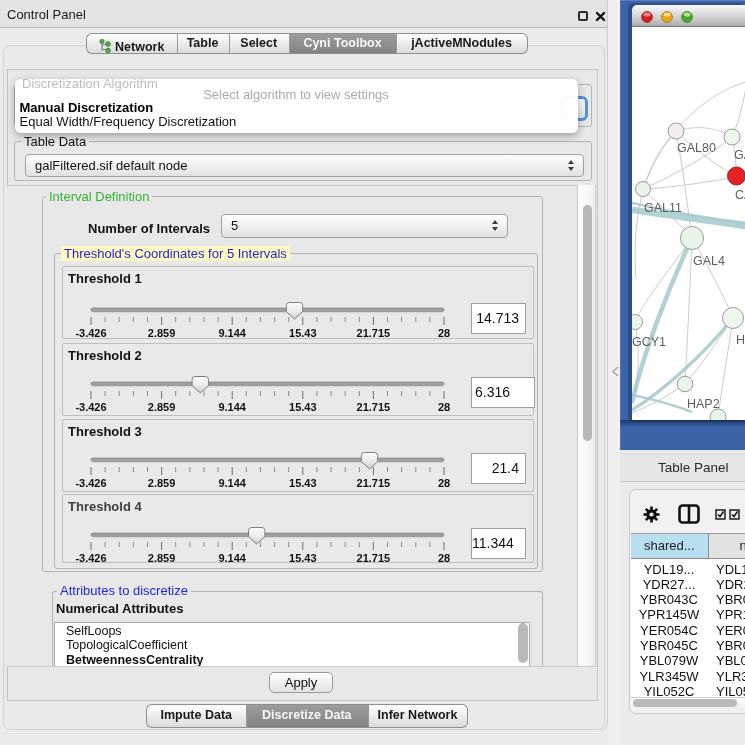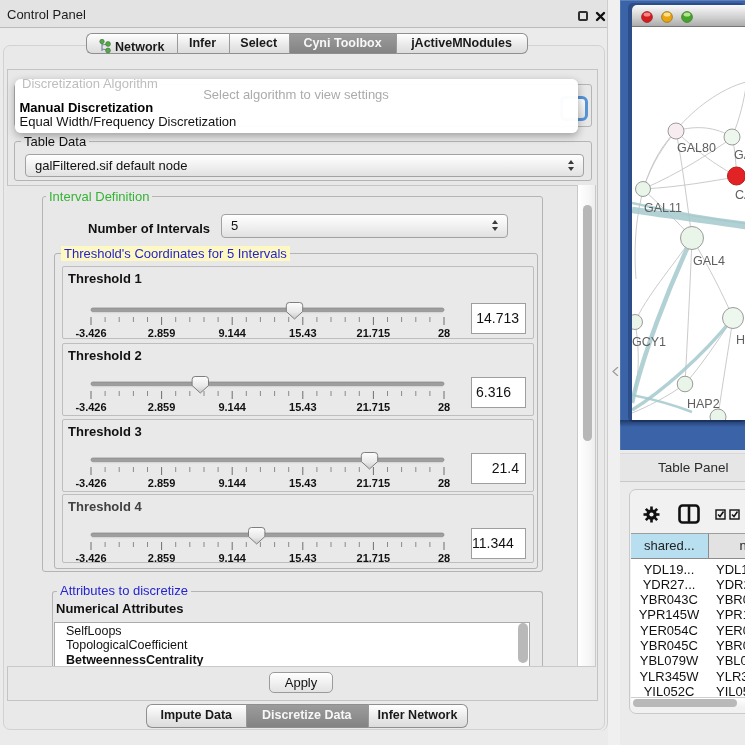--- a/index.html
+++ b/index.html
@@ -28,21 +28,21 @@
   </svg>
 <div class="abs" style="left:2.5px;top:45px;width:602px;height:685px;background:#E9E9E9;border:1px solid #D2D2D2;border-radius:7px;box-sizing:border-box;"></div>
 <div class="abs" style="left:7px;top:69px;width:591px;height:632px;background:#E8E8E8;border:1px solid #C4C4C4;box-sizing:border-box;"></div>
 <div class="abs" style="left:0;top:32.5px;width:745px;height:21px;">
 <div class="tab first" style="left:86px;width:90.5px;"><span class="lbl"><svg style="position:relative;top:3px;margin-right:4px" width="12" height="15" viewBox="0 0 12 15">
           <path d="M3 3 L3 12 M3 6 L9 5 M3 10 L9 11" stroke="#7a8a9a" stroke-width="1.2" fill="none"></path>
           <circle cx="3" cy="2.5" r="2.2" fill="#57A64A" stroke="#3e7d36" stroke-width="0.7"></circle>
           <circle cx="9" cy="5" r="2.4" fill="#57A64A" stroke="#3e7d36" stroke-width="0.7"></circle>
           <circle cx="9" cy="11.5" r="2.4" fill="#57A64A" stroke="#3e7d36" stroke-width="0.7"></circle>
         </svg>Network</span></div>
-<div class="tab" style="left:176.5px;width:52.0px;"><span class="lbl">Infer</span></div>
+<div class="tab" style="left:176.5px;width:52.0px;"><span class="lbl">Table</span></div>
 <div class="tdiv" style="left:176.5px;"></div>
 <div class="tab" style="left:228.5px;width:60.5px;"><span class="lbl">Select</span></div>
 <div class="tdiv" style="left:228.5px;"></div>
 <div class="tab sel" style="left:289px;width:107px;"><span class="lbl">Cyni Toolbox</span></div>
 <div class="tdiv" style="left:289px;"></div>
 <div class="tab last" style="left:396px;width:132px;"><span class="lbl">jActiveMNodules</span></div>
 <div class="tdiv" style="left:396px;"></div>
 </div>
 <div class="abs" style="left:14px;top:84px;width:578px;height:43px;border:1px solid #B4B4B4;border-radius:3px;box-sizing:border-box;"></div>
 <div class="abs" style="left:560px;top:96px;width:28px;height:25px;border:3px solid #5793D8;border-radius:6px;background:linear-gradient(#FFF,#E4E4E4);box-sizing:border-box;"></div>
@@ -158,21 +158,21 @@
           <text x="98.6" y="35.5" font-size="11" font-weight="bold" fill="#111" text-anchor="middle" font-family="Liberation Sans, sans-serif">2.859</text>
           <text x="169.2" y="35.5" font-size="11" font-weight="bold" fill="#111" text-anchor="middle" font-family="Liberation Sans, sans-serif">9.144</text>
           <text x="239.8" y="35.5" font-size="11" font-weight="bold" fill="#111" text-anchor="middle" font-family="Liberation Sans, sans-serif">15.43</text>
           <text x="310.4" y="35.5" font-size="11" font-weight="bold" fill="#111" text-anchor="middle" font-family="Liberation Sans, sans-serif">21.715</text>
           <text x="381.0" y="35.5" font-size="11" font-weight="bold" fill="#111" text-anchor="middle" font-family="Liberation Sans, sans-serif">28</text>
           <g transform="translate(137.3,0)">
             <path d="M -8.2 4.6 Q -8.2 1.5 -5.2 1.5 L 5.2 1.5 Q 8.2 1.5 8.2 4.6 L 8.2 10.5 L 0 18 L -8.2 10.5 Z" fill="url(#thg)" stroke="#7E7E7E" stroke-width="1"></path>
           </g>
         </svg>
       </div>
-<div class="vbox" style="left:408px;top:32.5px;width:55px;height:31px;line-height:29px;padding-right:14px;">6.316</div>
+<div class="vbox" style="left:408px;top:32.5px;width:64px;height:31px;line-height:29px;padding-right:24px;">6.316</div>
 </div>
 <div class="thp" style="left:55px;top:233px;width:471.5px;height:73px;">
 <div class="abs" style="left:5px;top:4px;font-size:13px;font-weight:bold;color:#111;">Threshold 3</div>
 <div class="abs" style="left:0;top:30.5px;width:462px;height:40px;">
         <svg width="462" height="40" viewBox="0 0 462 40" style="position:absolute;left:0;top:0">
           <rect x="28" y="7" width="353" height="3.6" rx="1.8" fill="#9E9E9E" stroke="#858585" stroke-width="0.7"></rect>
           <rect x="29" y="10.9" width="351" height="1.3" rx="0.6" fill="#D8D8D8"></rect>
           <line x1="28.0" y1="16" x2="28.0" y2="24" stroke="#6E6E6E" stroke-width="1"></line>
           <line x1="42.1" y1="16" x2="42.1" y2="21" stroke="#8A8A8A" stroke-width="1"></line>
           <line x1="56.2" y1="16" x2="56.2" y2="21" stroke="#8A8A8A" stroke-width="1"></line>

